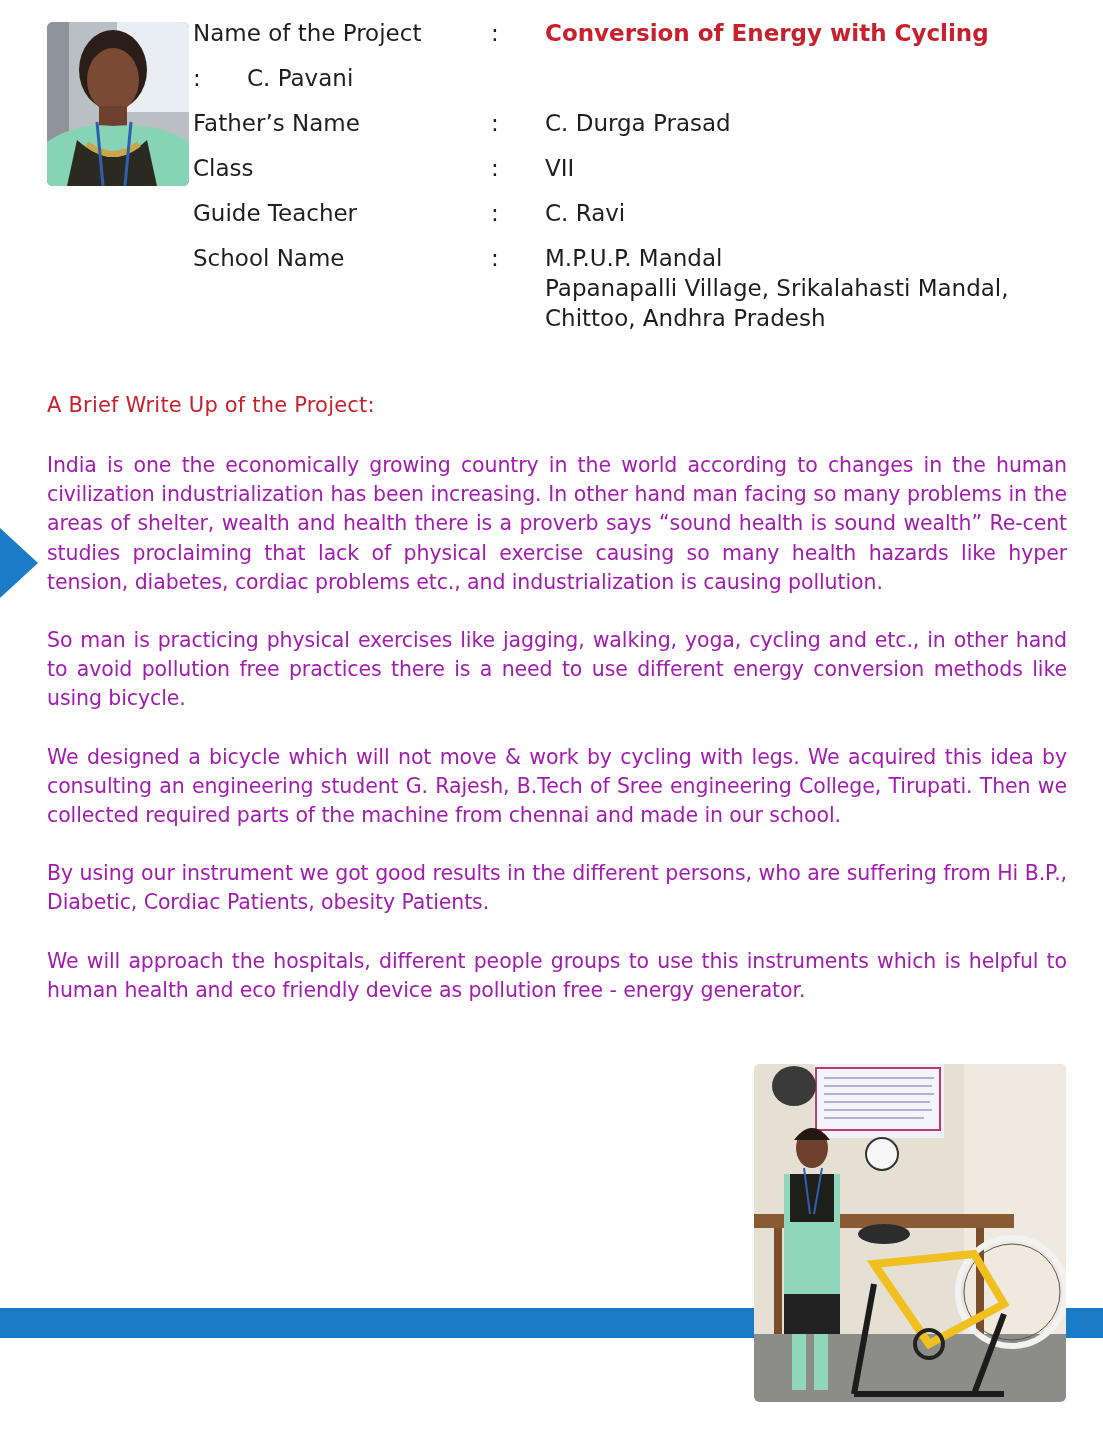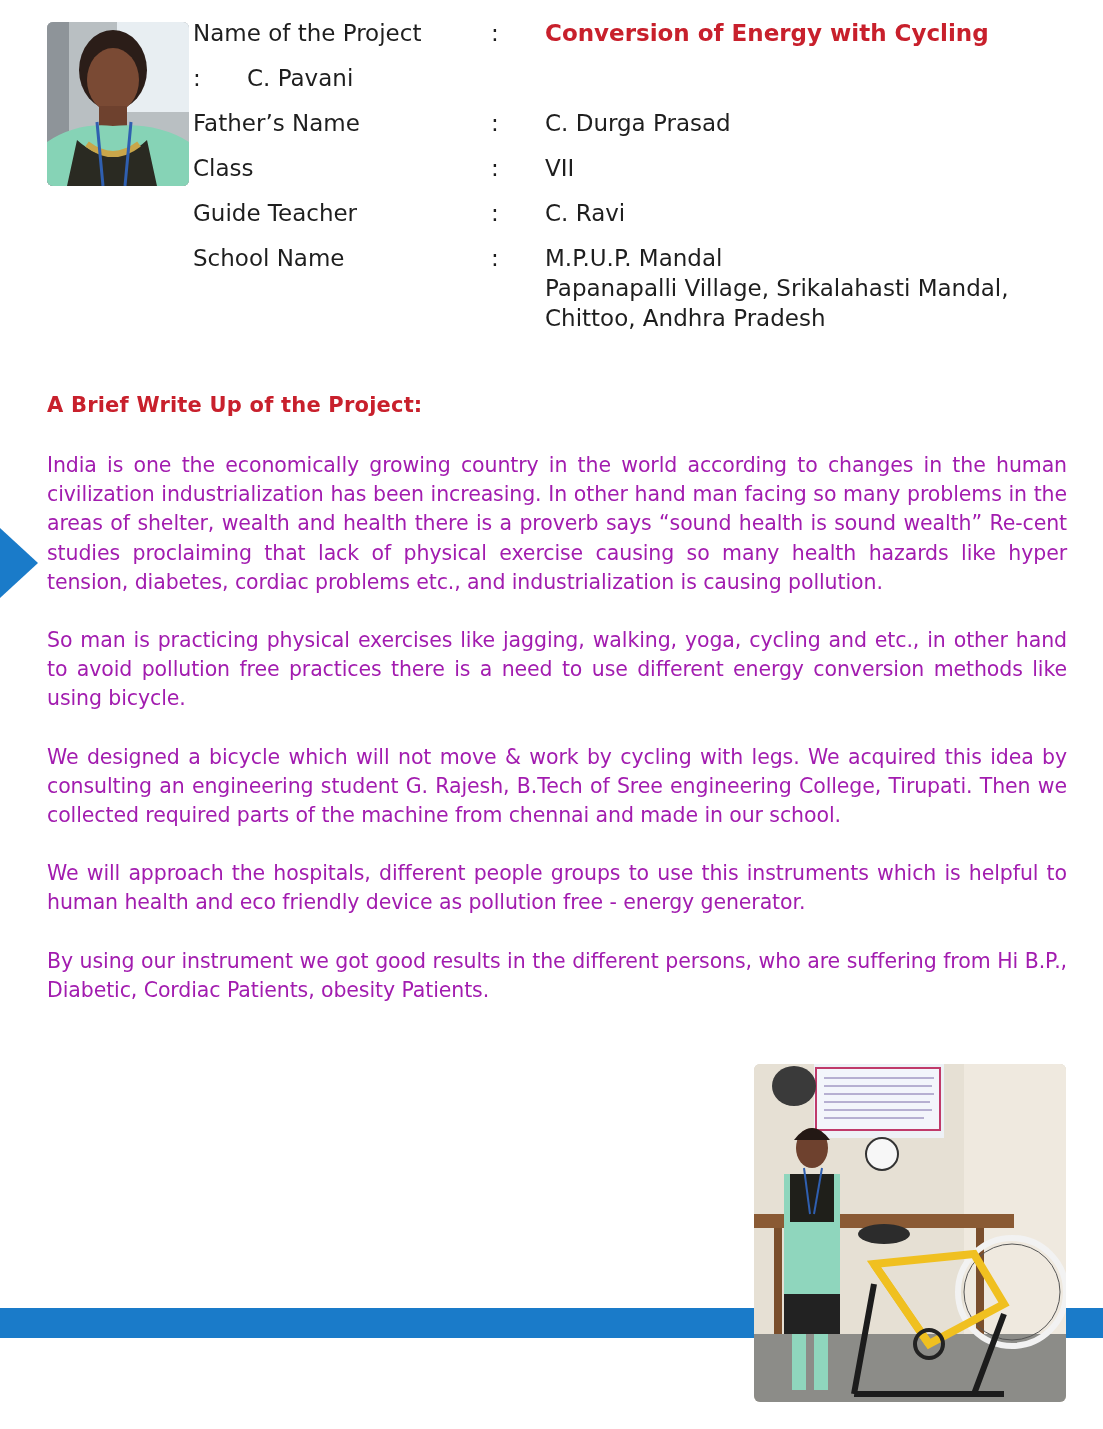--- a/index.html
+++ b/index.html
@@ -17,21 +17,21 @@
     .info-table { position: absolute; left: 193px; top: 18px; width: 860px; }
     .info-row { display: flex; font-size: 23px; line-height: 30px; margin-bottom: 15px; }
     .info-label { width: 298px; flex: none; color: #1e1e1e; }
     .info-colon { width: 54px; flex: none; color: #1e1e1e; }
     .info-value { flex: 1; color: #1e1e1e; }
     .info-value.highlight { color: #c8202c; font-weight: bold; }
     .info-value .line { display: block; }
 
     .section-heading {
       position: absolute; left: 47px; top: 393px; font-size: 21px;
-      font-weight: bold; color: #c8202c; letter-spacing: 0.2px;
+      font-weight: normal; color: #c8202c; letter-spacing: 0.2px;
     }
 
     .body-text { position: absolute; left: 47px; top: 451px; width: 1020px; }
     .para {
       font-size: 20.5px; line-height: 29.2px; text-align: justify; margin: 0 0 29px 0;
       color: #a21caf; letter-spacing: -0.1px;
     }
     .para.last-left { text-align-last: left; }
 
     .side-marker {
@@ -110,22 +110,22 @@
 </div>
 
 <div class="section-heading">A Brief Write Up of the Project:</div>
 
 <div class="side-marker"></div>
 
 <div class="body-text">
   <p class="para">India is one the economically growing country in the world according to changes in the human civilization industrialization has been increasing. In other hand man facing so many problems in the areas of shelter, wealth and health there is a proverb says “sound health is sound wealth” Re-cent studies proclaiming that lack of physical exercise causing so many health hazards like hyper tension, diabetes, cordiac problems etc., and industrialization is causing pollution.</p>
   <p class="para">So man is practicing physical exercises like jagging, walking, yoga, cycling and etc., in other hand to avoid pollution free practices there is a need to use different energy conversion methods like using bicycle.</p>
   <p class="para">We designed a bicycle which will not move &amp; work by cycling with legs. We acquired this idea by consulting an engineering student G. Rajesh, B.Tech of Sree engineering College, Tirupati. Then we collected required parts of the machine from chennai and made in our school.</p>
+  <p class="para last-left">By using our instrument we got good results in the different persons, who are suffering from Hi B.P., Diabetic, Cordiac Patients, obesity Patients.</p>
   <p class="para">We will approach the hospitals, different people groups to use this instruments which is helpful to human health and eco friendly device as pollution free - energy generator.</p>
-  <p class="para last-left">By using our instrument we got good results in the different persons, who are suffering from Hi B.P., Diabetic, Cordiac Patients, obesity Patients.</p>
 </div>
 
 <div class="footer-band"></div>
 <div class="footer-text">Innovation in Science Pursuit for Inspired Research</div>
 
 <div class="photo-bike" title="Awardee standing beside the pedal-powered bicycle energy generator">
   <svg viewBox="0 0 312 338" preserveAspectRatio="none">
     <rect x="0" y="0" width="312" height="338" fill="#e6e0d4"></rect>
     <rect x="60" y="0" width="130" height="74" fill="#eef1f6"></rect>
     <rect x="62" y="4" width="124" height="62" fill="#f3f5fb" stroke="#c03a6a" stroke-width="2"></rect>

